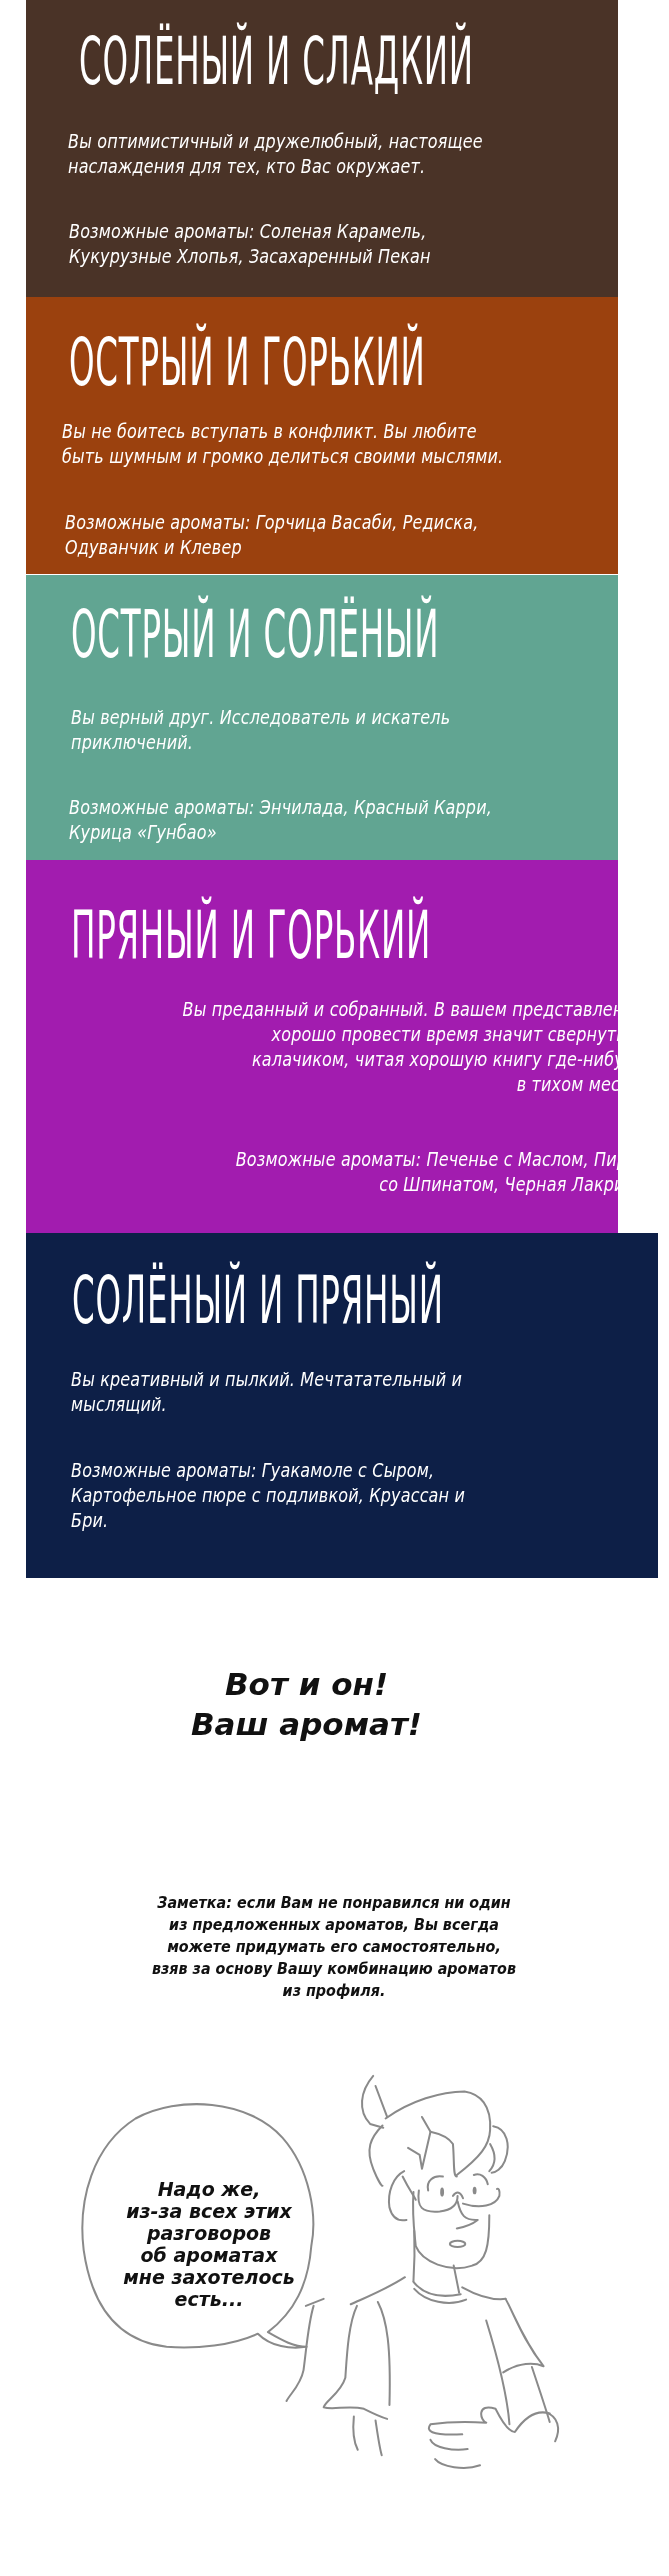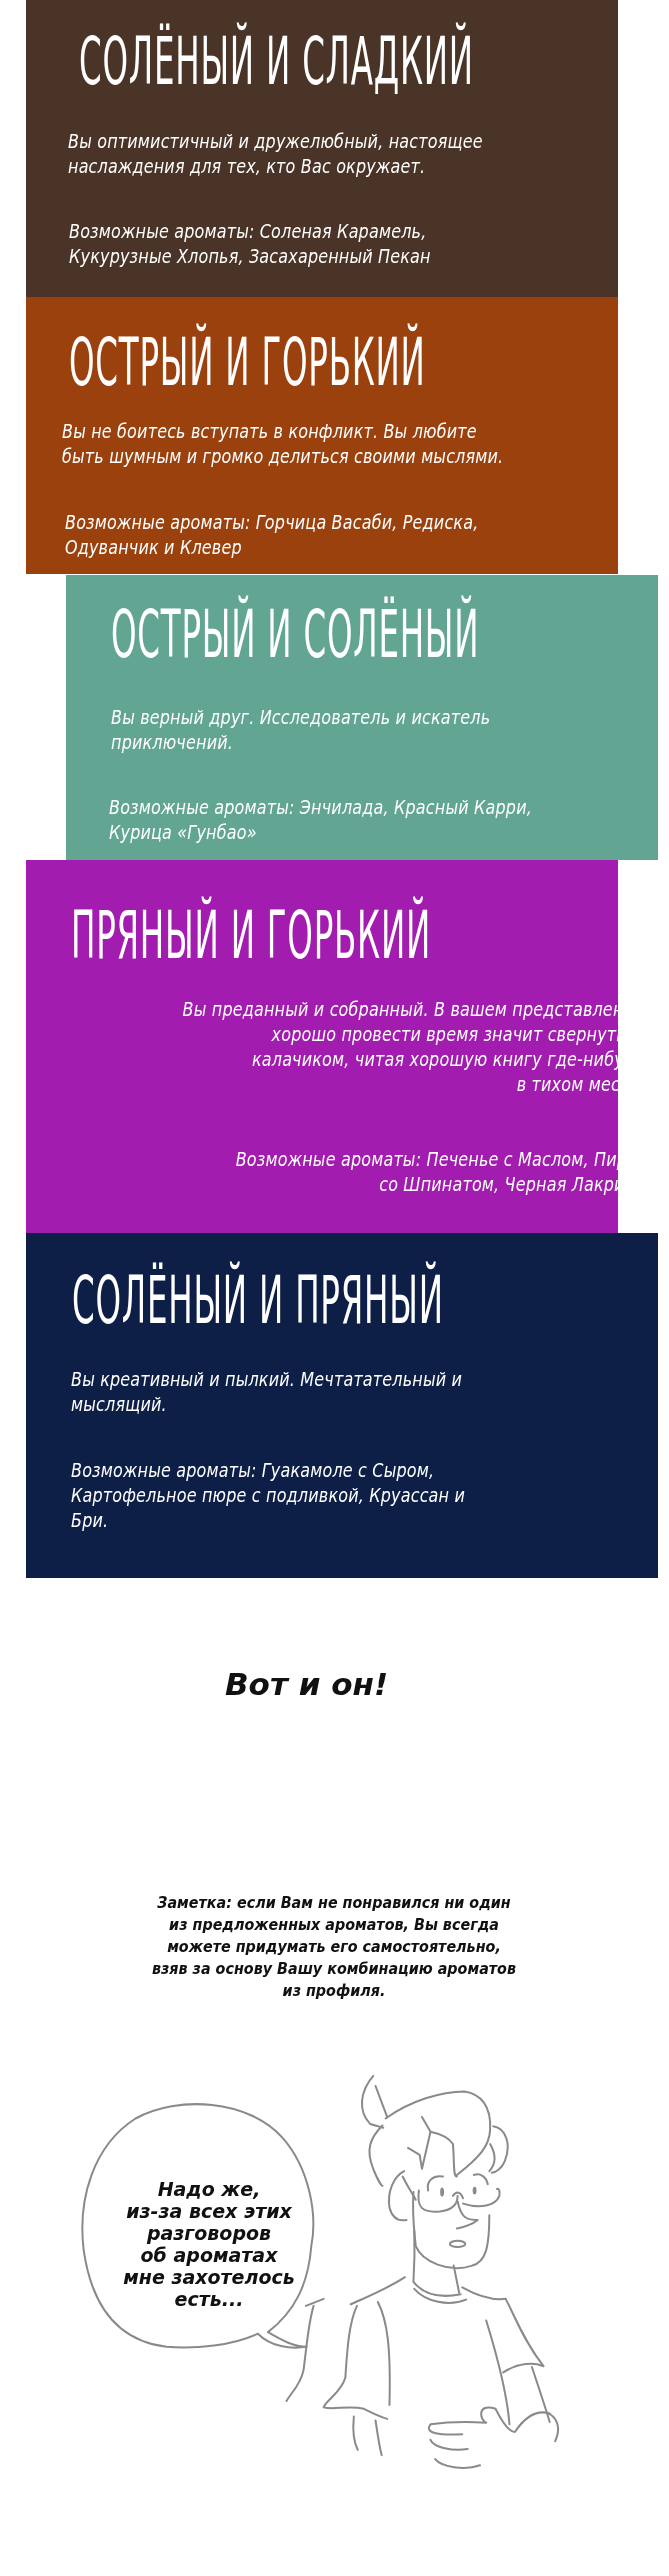--- a/index.html
+++ b/index.html
@@ -89,21 +89,21 @@
 </section>
 
 <section class="panel" style="top:297px; height:277px; background:#9b410e;text-decoration:underline;">
   <h2 class="panel-title" style="left:43px; top:33px;">ОСТРЫЙ И ГОРЬКИЙ</h2>
   <p class="panel-text" style="left:36px; top:122px;">Вы не боитесь вступать в конфликт. Вы любите
 быть шумным и громко делиться своими мыслями.</p>
   <p class="panel-text" style="left:39px; top:213px;">Возможные ароматы: Горчица Васаби, Редиска,
 Одуванчик и Клевер</p>
 </section>
 
-<section class="panel" style="top:575px; height:285px; background:#61a592;margin-left:40px;">
+<section class="panel" style="top:575px; height:285px; background:#61a592;">
   <h2 class="panel-title" style="left:45px; top:27px;">ОСТРЫЙ И СОЛЁНЫЙ</h2>
   <p class="panel-text" style="left:45px; top:130px;">Вы верный друг. Исследователь и искатель
 приключений.</p>
   <p class="panel-text" style="left:43px; top:220px;">Возможные ароматы: Энчилада, Красный Карри,
 Курица «Гунбао»</p>
 </section>
 
 <section class="panel" style="top:860px; height:373px; background:#a21caf;text-align:right;">
   <h2 class="panel-title" style="left:45px; top:43px;">ПРЯНЫЙ И ГОРЬКИЙ</h2>
   <p class="panel-text" style="left:39px; top:137px;">Вы преданный и собранный. В вашем представлении
@@ -118,20 +118,21 @@
   <h2 class="panel-title" style="left:46px; top:35px;">СОЛЁНЫЙ И ПРЯНЫЙ</h2>
   <p class="panel-text" style="left:45px; top:134px;">Вы креативный и пылкий. Мечтатательный и
 мыслящий.</p>
   <p class="panel-text" style="left:45px; top:225px;">Возможные ароматы: Гуакамоле с Сыром,
 Картофельное пюре с подливкой, Круассан и
 Бри.</p>
 </section>
 
 <div class="headline">
   <div>Вот и он!</div>
+  <div>Ваш аромат!</div>
 </div>
 
 <p class="note">Заметка: если Вам не понравился ни один
 из предложенных ароматов, Вы всегда
 можете придумать его самостоятельно,
 взяв за основу Вашу комбинацию ароматов
 из профиля.</p>
 
 <svg class="art" width="669" height="562" viewBox="0 2600 864 726" xmlns="http://www.w3.org/2000/svg">
   <g fill="none" stroke="#8a8a8a" stroke-width="2.6" stroke-linecap="round" stroke-linejoin="round">

